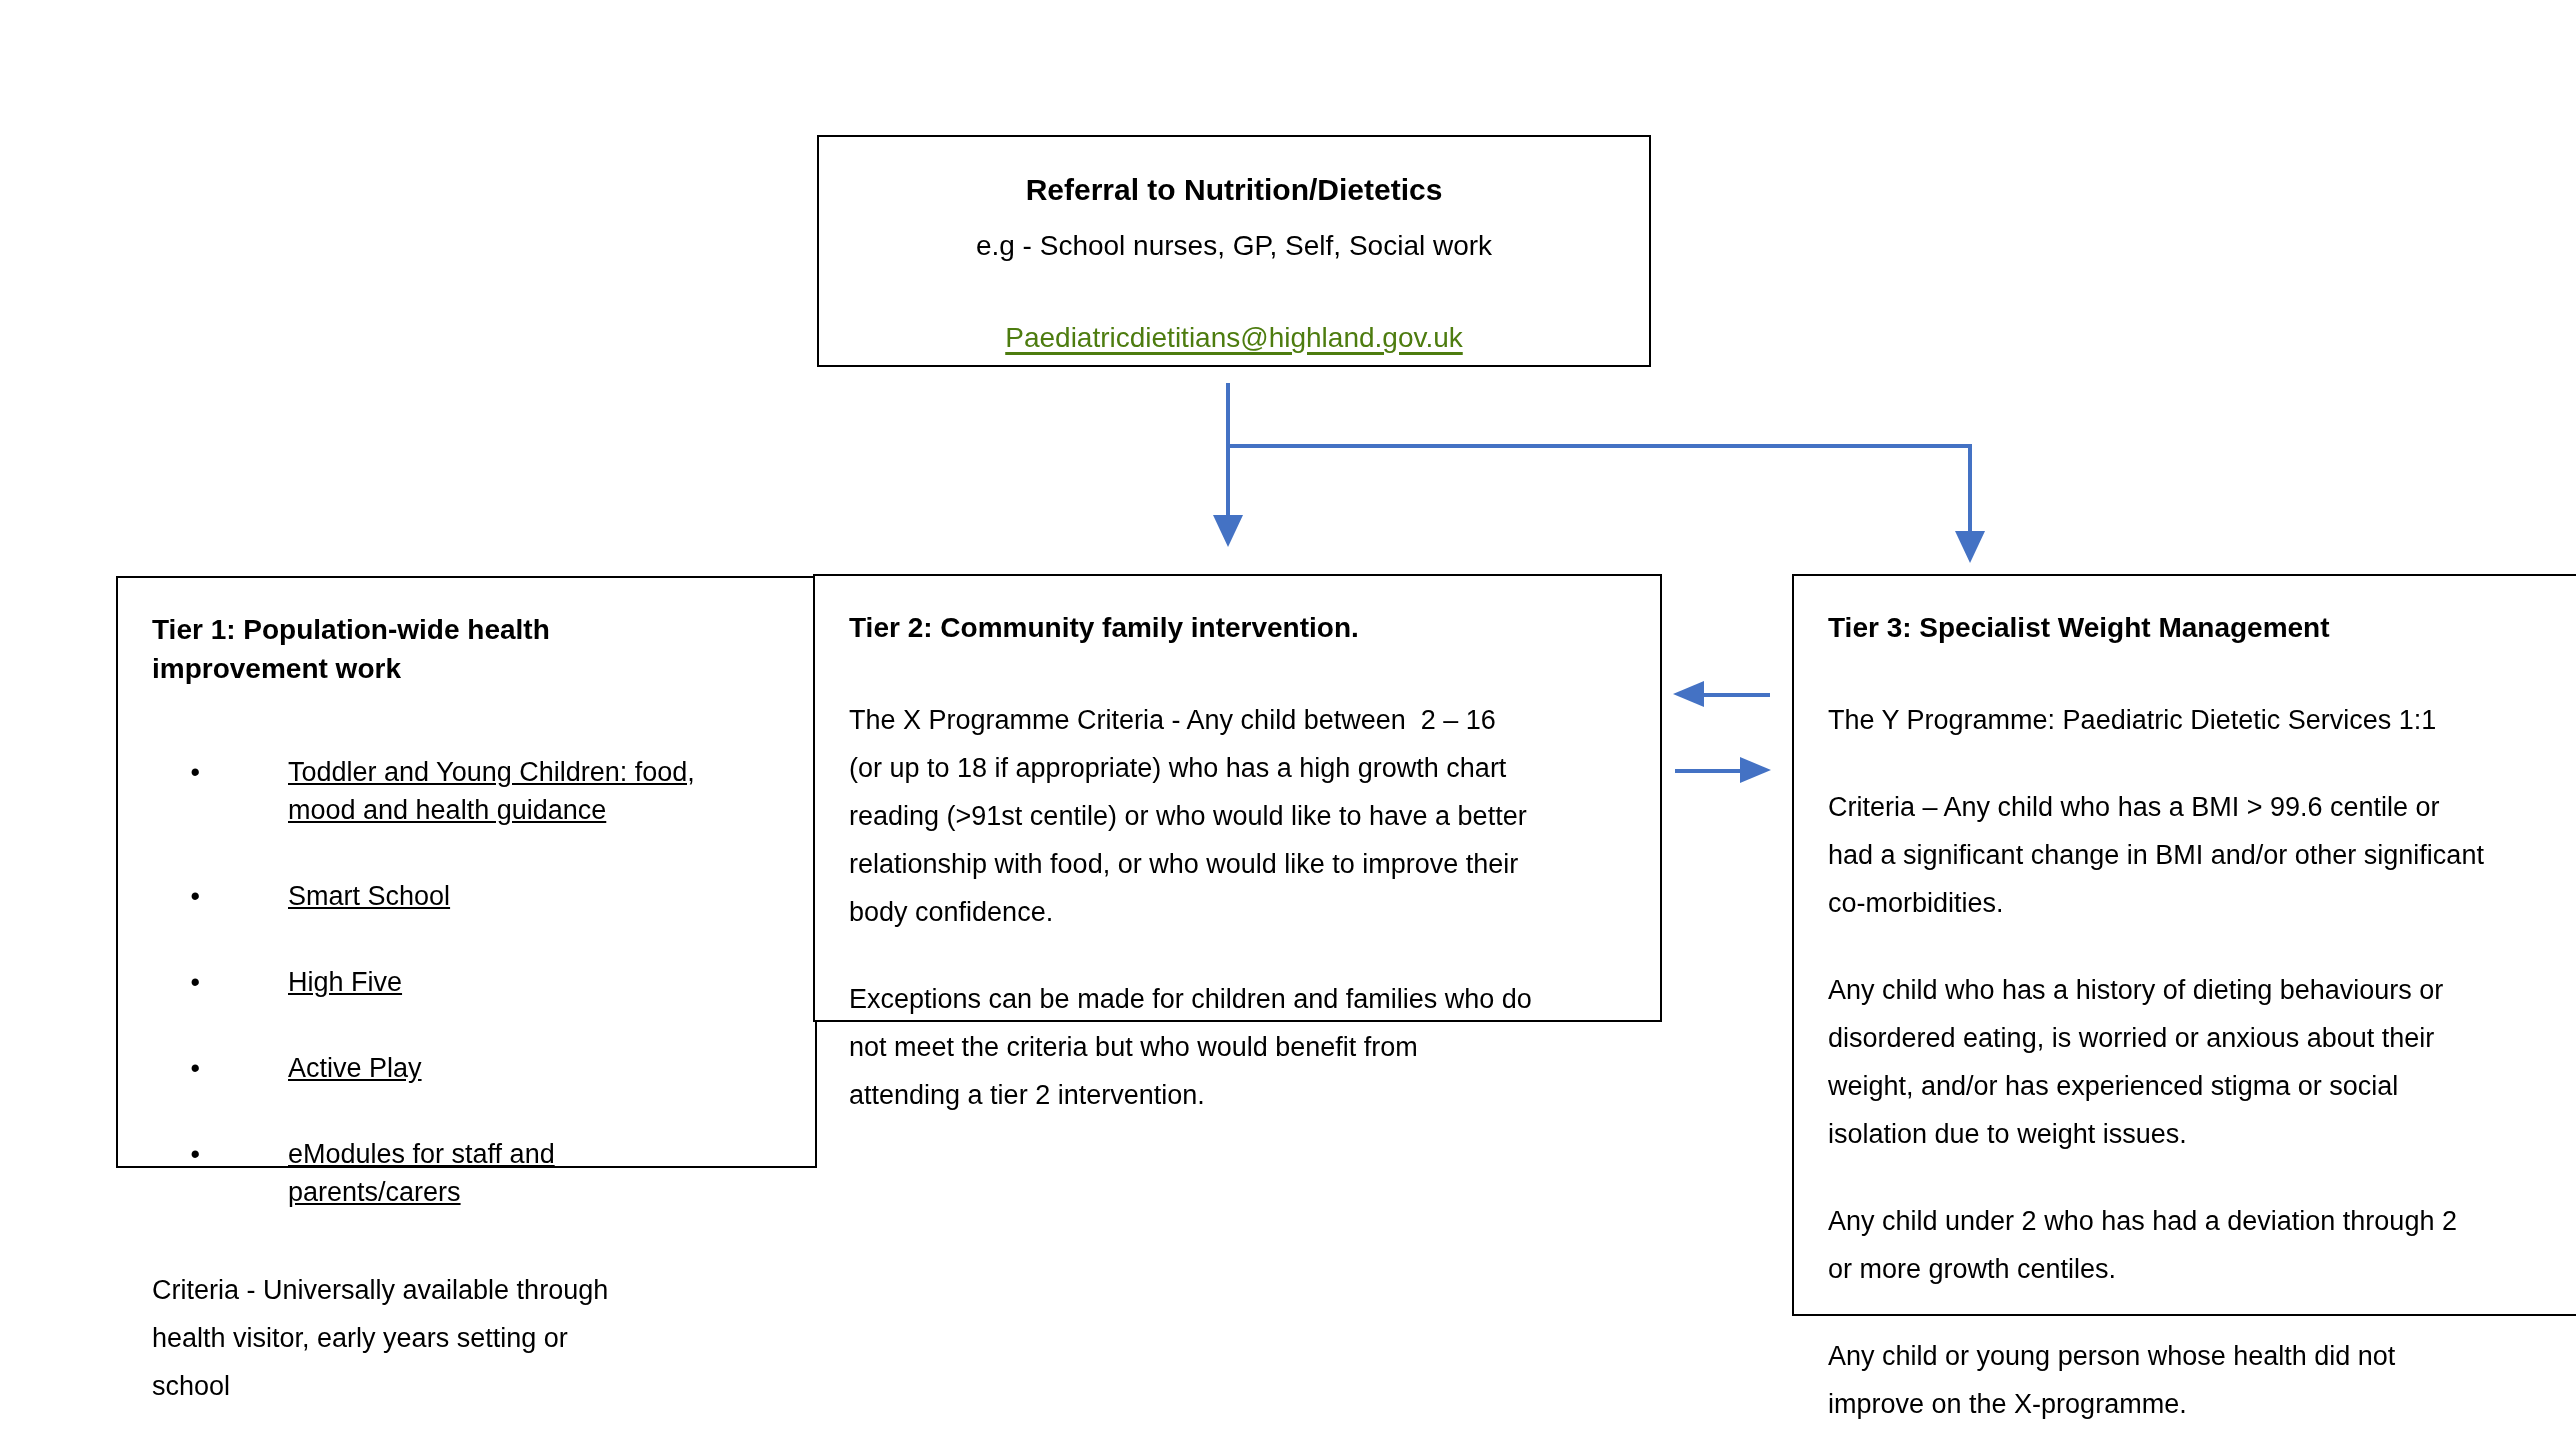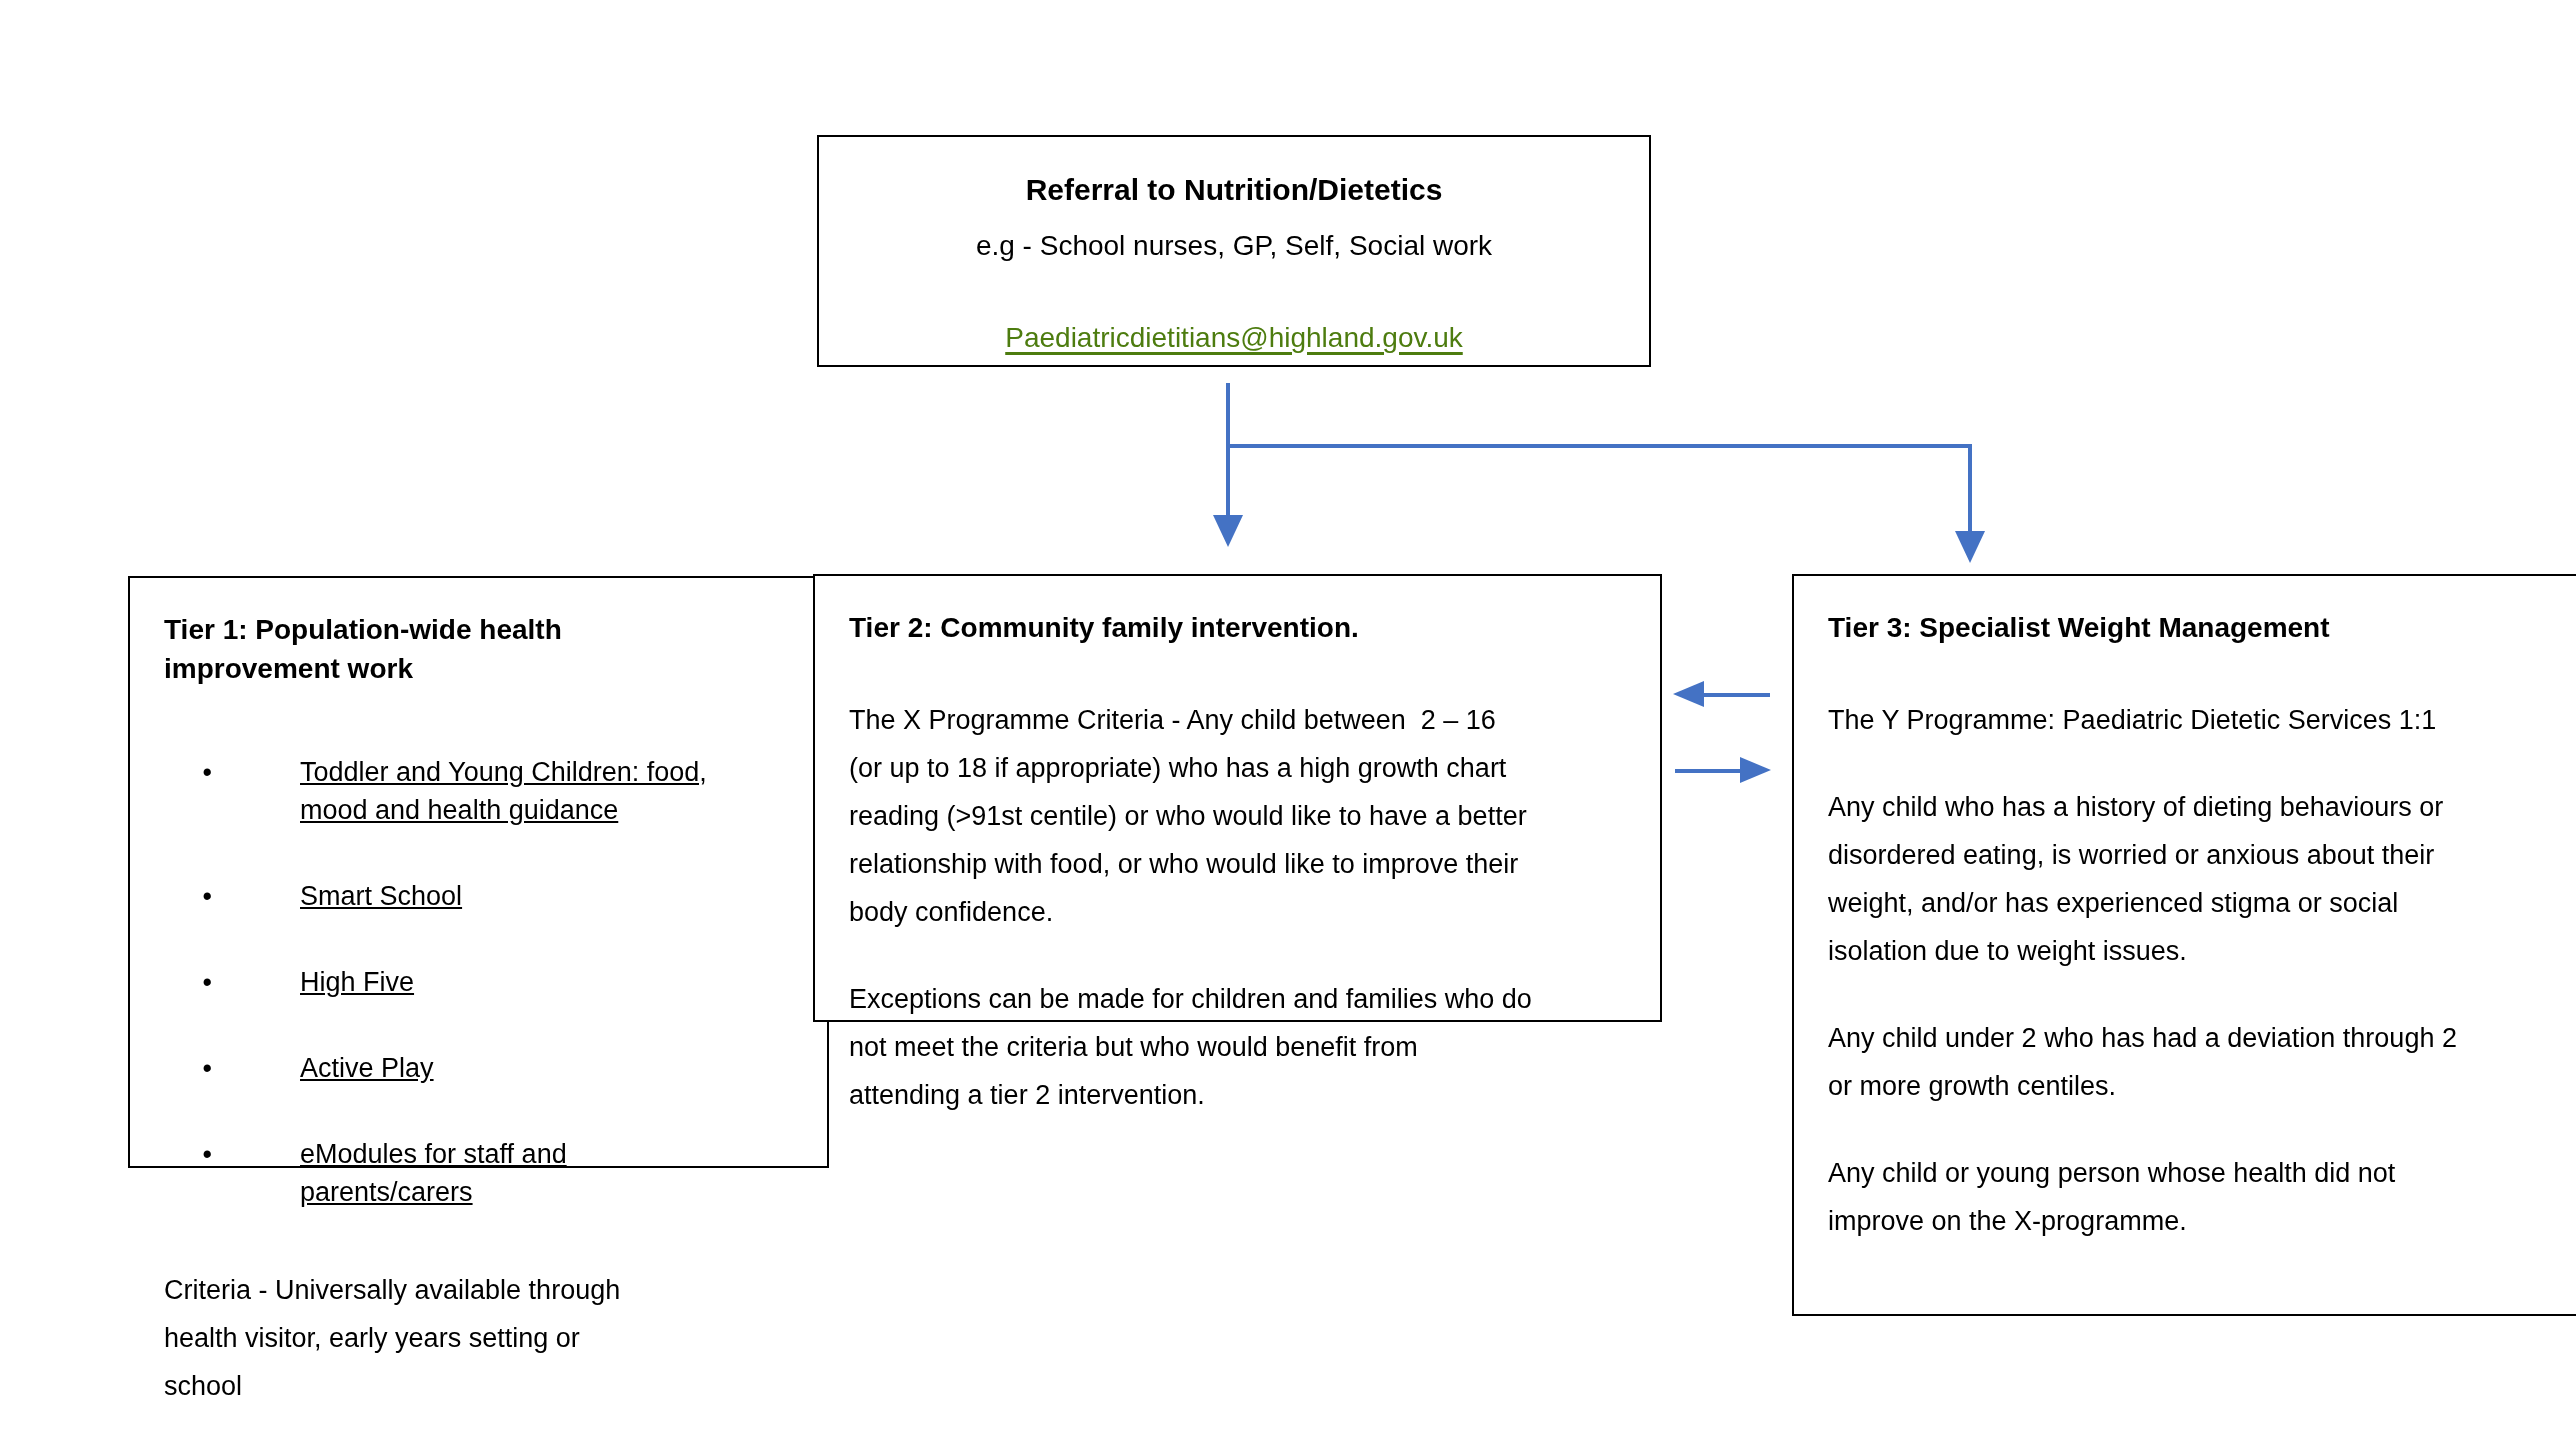--- a/index.html
+++ b/index.html
@@ -37,21 +37,21 @@
     font-size: 28px; line-height: 40px;
     color: #4d7c0f;
     text-decoration: underline;
     text-decoration-thickness: 2.6px;
     text-underline-offset: 5.2px;
     cursor: pointer;
   }
 
   
   .tier-box { padding: 15.5px 18px; }
-  .tier1-box { left: 64px;   top: 512px; width: 701px;  height: 592px; }
+  .tier1-box { left: 52px;   top: 512px; width: 701px;  height: 592px; }
   .tier2-box { left: 749px; top: 510px; width: 849px; height: 448px; }
   .tier3-box { left: 1728px; top: 510px; width: 809px; height: 742px; }
 
   .box-title {
     font-size: 28px; font-weight: bold; line-height: 39px;
     white-space: pre;
   }
   .para {
     font-size: 27px; line-height: 48px;
     white-space: pre;
@@ -159,20 +159,23 @@
 relationship with food, or who would like to improve their
 body confidence.</div>
     <div class="para">Exceptions can be made for children and families who do
 not meet the criteria but who would benefit from
 attending a tier 2 intervention.</div>
   </div>
 
   <div class="box tier-box tier3-box">
     <div class="box-title">Tier 3: Specialist Weight Management</div>
     <div class="para first-after-title">The Y Programme: Paediatric Dietetic Services 1:1</div>
+    <div class="para">Criteria – Any child who has a BMI &gt; 99.6 centile or
+had a significant change in BMI and/or other significant
+co-morbidities.</div>
     <div class="para">Any child who has a history of dieting behaviours or
 disordered eating, is worried or anxious about their
 weight, and/or has experienced stigma or social
 isolation due to weight issues.</div>
     <div class="para">Any child under 2 who has had a deviation through 2
 or more growth centiles.</div>
     <div class="para">Any child or young person whose health did not
 improve on the X-programme.</div>
   </div>
 

